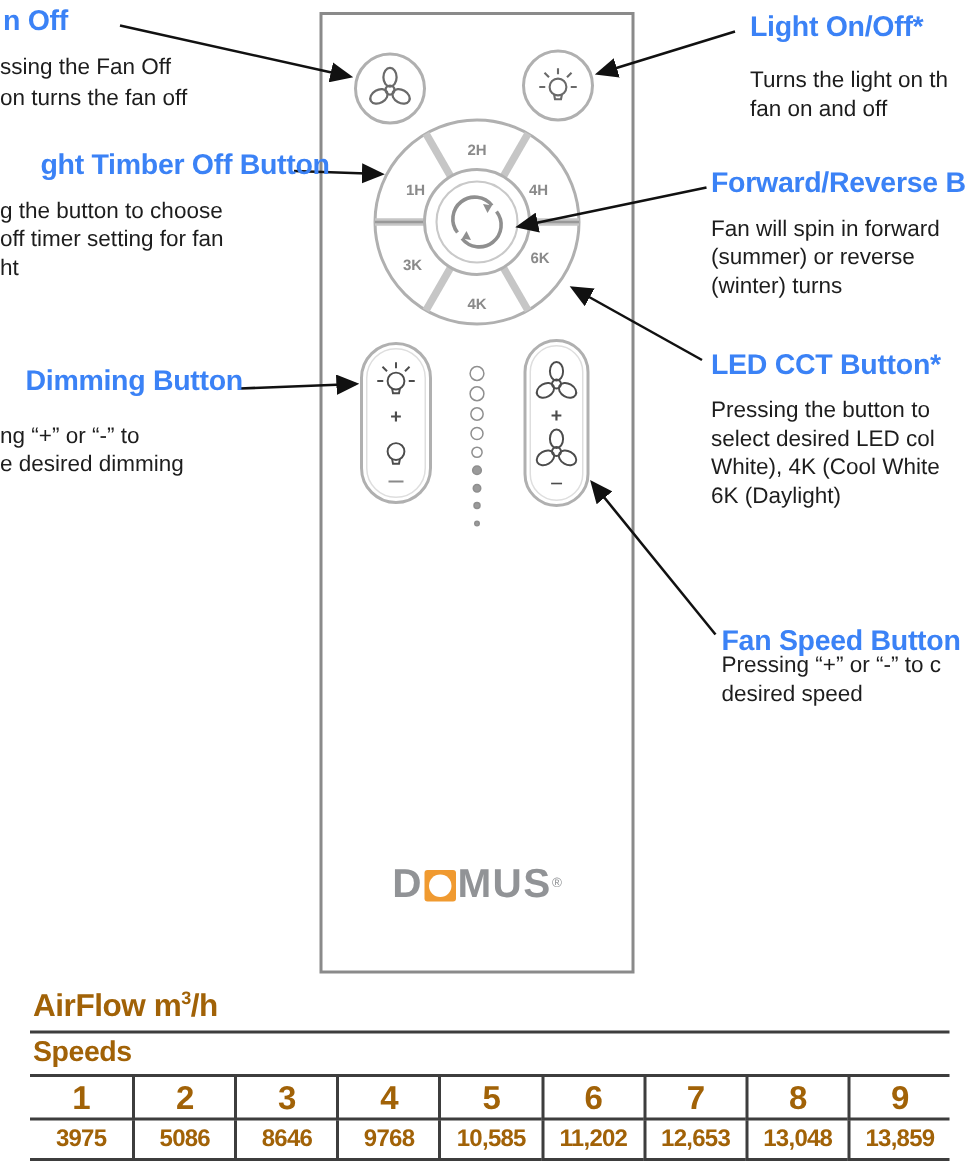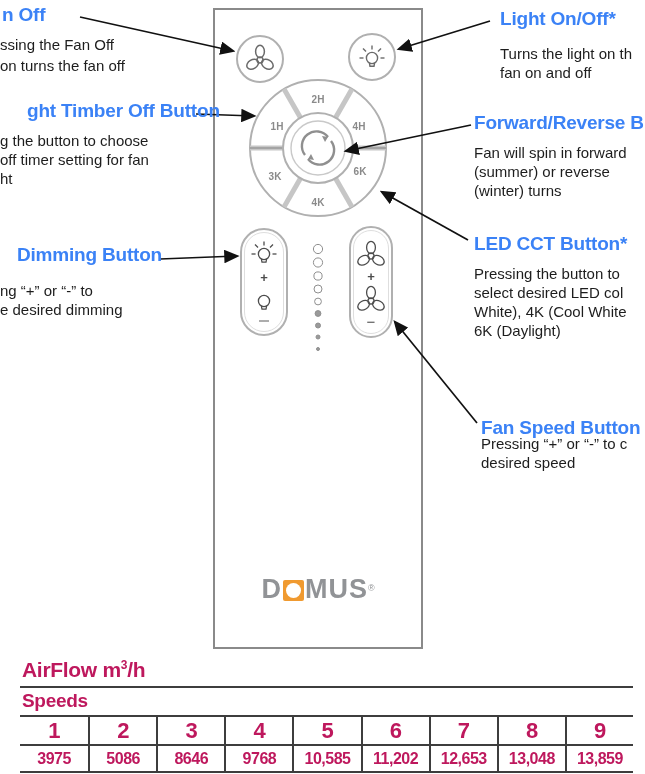--- a/index.html
+++ b/index.html
@@ -18,21 +18,21 @@
   .logo{position:absolute;left:0;top:566px;width:100%;display:flex;justify-content:center;align-items:center;}
   .logo .lt{font-size:27px;font-weight:bold;color:#919396;letter-spacing:1px;line-height:27px;}
   .logo-o{display:inline-block;width:21px;height:21px;background:#F09A30;border-radius:2px;margin:0 1px;position:relative;top:1px;}
   .logo-o-inner{position:absolute;left:3px;top:3px;right:3px;bottom:3px;background:#ffffff;border-radius:50%;}
   .logo .reg{font-size:9px;color:#919396;vertical-align:top;position:relative;top:-2px;}
 
   
   .overlay{left:0;top:0;width:645px;height:774px;pointer-events:none;}
 
   
-  .airflow{left:20px;top:658px;width:613px;color:#be185d;}
+  .airflow{left:20px;top:658px;width:613px;color:#a16207;}
   .af-title{font-size:21px;font-weight:bold;letter-spacing:-0.3px;padding:0 0 4px 2px;border-bottom:2px solid #3d3d3d;}
   .af-title sup{font-size:12px;}
   .af-speeds{font-size:19px;font-weight:bold;letter-spacing:-0.3px;padding:2px 0 3px 2px;border-bottom:2px solid #3d3d3d;}
   .af-grid{display:grid;grid-template-columns:repeat(9,1fr);}
   .af-cell{display:flex;align-items:center;justify-content:center;border-bottom:2px solid #3d3d3d;
            border-left:2px solid #3d3d3d;font-size:22px;font-weight:bold;height:27px;letter-spacing:-0.5px;}
   .af-cell.c0{border-left:none;}
   .af-cell.val{font-size:16px;height:25px;}
 </style>
 </head>

